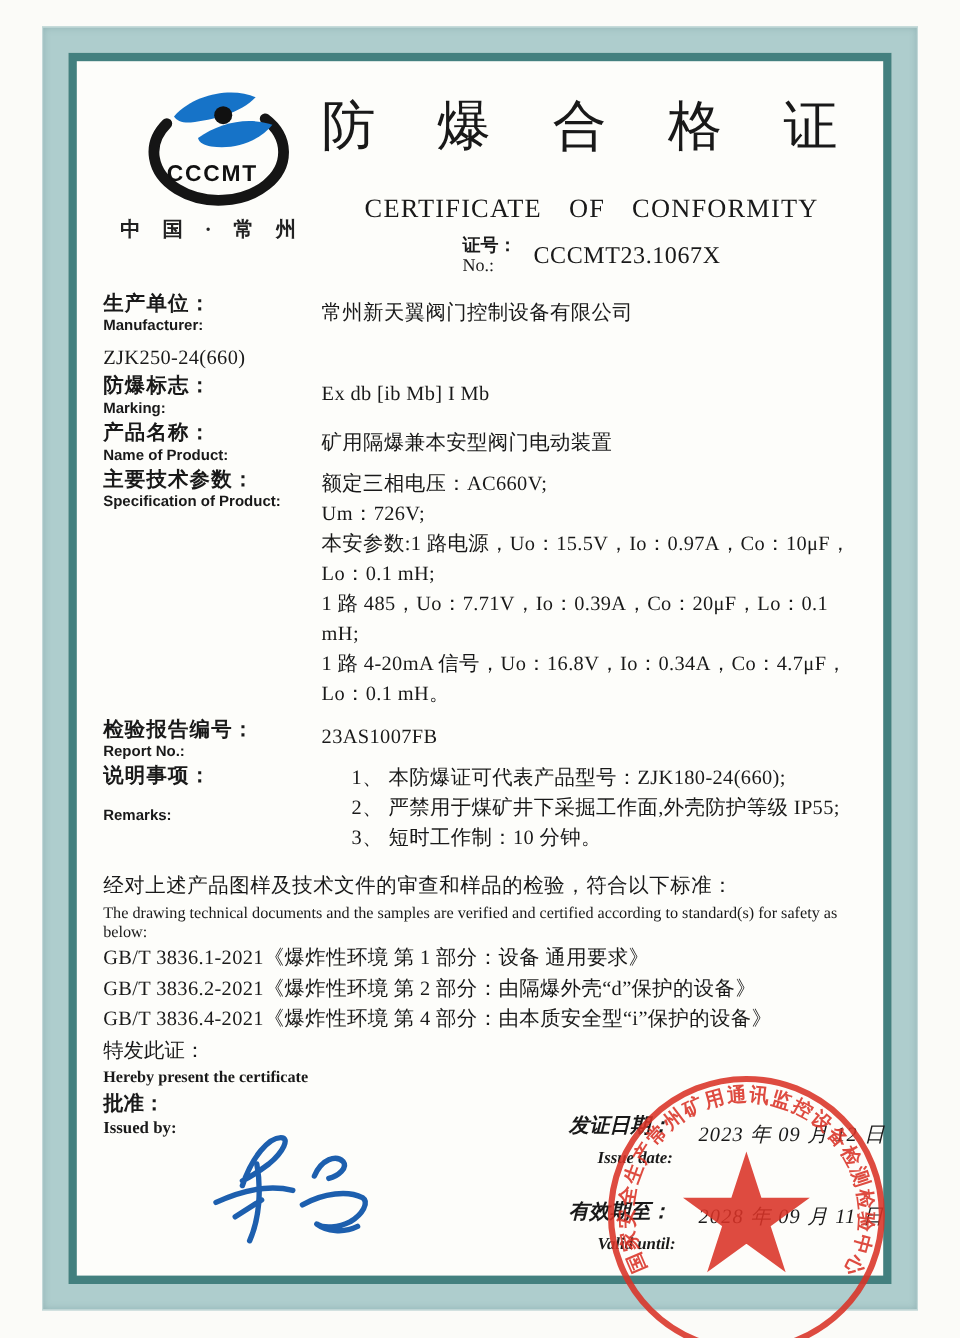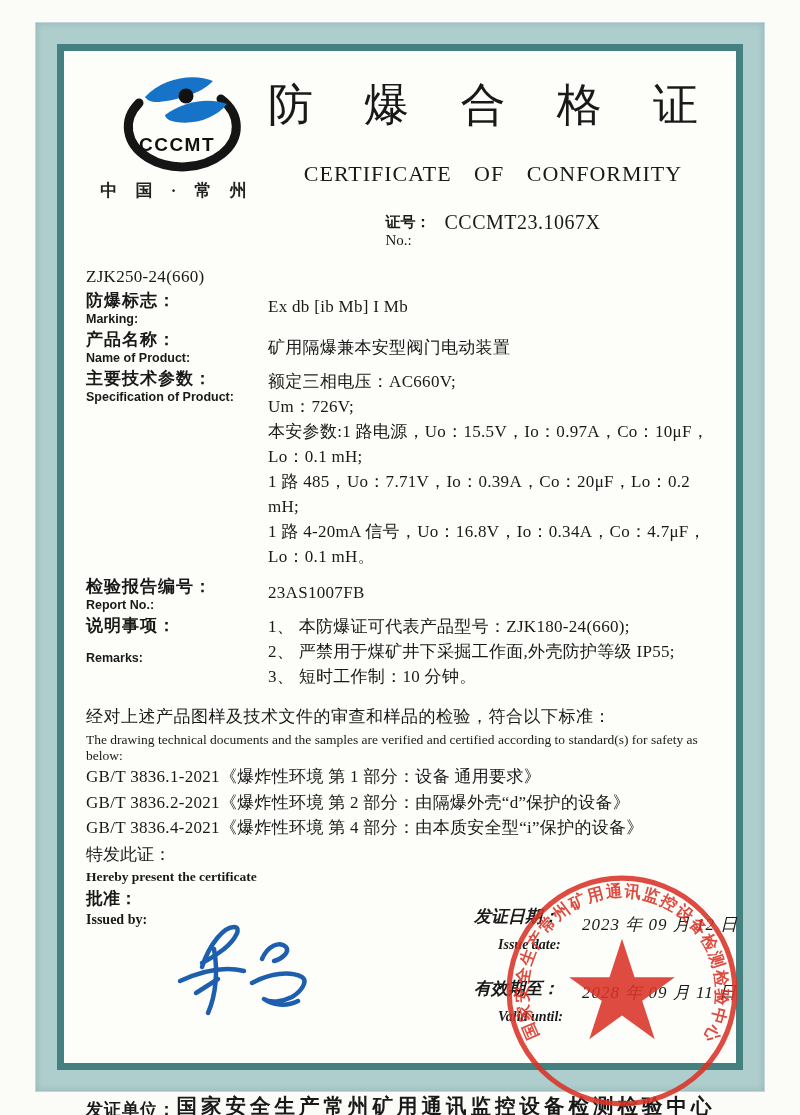--- a/index.html
+++ b/index.html
@@ -21,34 +21,34 @@
   .content { position:absolute; inset:0; padding:6px 20px 0 22px; }
 
   
   .header { display:flex; align-items:flex-start; margin-top:4px; }
   .logo-wrap { width:182px; text-align:center; padding-top:8px; flex:none; }
   .logo-region { font-size:17px; font-weight:bold; letter-spacing:7px; margin-top:2px; color:#222; }
   .head-center { flex:1; text-align:center; padding-right:26px; }
   .title-cn { font-size:45px; letter-spacing:20px; font-weight:400; margin-top:14px; white-space:nowrap; }
   .title-en { font-size:22px; margin-top:26px; word-spacing:16px; letter-spacing:1px; }
   .certno-row { display:flex; justify-content:center; align-items:center; margin-top:8px; }
-  .certno-labels { text-align:left;margin-top:18px; }
+  .certno-labels { text-align:left; }
   .certno-cn { font-size:15px; font-weight:bold; font-family:"Liberation Sans",sans-serif; }
   .certno-en { font-size:15px; }
   .certno-value { font-size:20px; margin-left:14px; letter-spacing:.5px; }
 
   
   .fields { margin-top:10px; }
   .field-row { display:flex; margin-bottom:2px; }
   .field-label { width:182px; flex:none; }
   .lab-cn { font-size:17px; font-weight:bold; letter-spacing:1px; }
   .lab-en { font-size:12.5px; font-weight:bold; font-family:"Liberation Sans",sans-serif; margin-top:0; }
   .field-value { flex:1; font-size:17px; padding-top:8px; letter-spacing:.3px; }
   .value-line { line-height:25px; }
-  .remark-line { line-height:25px; }
+  .remark-line { line-height:25px;margin-left:25px; }
 
   
   .standards { margin-top:16px; }
   .std-intro-cn { font-size:17px; font-weight:500; letter-spacing:.5px; }
   .std-intro-en { font-size:13.5px; margin-top:4px; }
   .std-item { font-size:17px; line-height:25.5px; letter-spacing:.3px; }
   .hereby-cn { font-size:17px; font-weight:500; margin-top:2px; }
   .hereby-en { font-size:13.5px; font-weight:bold; margin-top:3px; }
 
   
@@ -96,20 +96,27 @@
               <div class="certno-cn">证号：</div>
               <div class="certno-en">No.:</div>
             </div>
             <div class="certno-value">CCCMT23.1067X</div>
           </div>
         </div>
       </div>
 
       <div class="fields">
 
+        <div class="field-row">
+          <div class="field-label">
+            <div class="lab-cn">生产单位：</div>
+            <div class="lab-en">Manufacturer:</div>
+          </div>
+          <div class="field-value">常州新天翼阀门控制设备有限公司</div>
+        </div>
 
         <div class="field-row">
           <div class="field-value">ZJK250-24(660)</div>
         </div>
 
         <div class="field-row">
           <div class="field-label">
             <div class="lab-cn">防爆标志：</div>
             <div class="lab-en">Marking:</div>
           </div>
@@ -126,21 +133,21 @@
 
         <div class="field-row">
           <div class="field-label">
             <div class="lab-cn">主要技术参数：</div>
             <div class="lab-en">Specification of Product:</div>
           </div>
           <div class="field-value" style="padding-top:2px;">
             <div class="value-line">额定三相电压：AC660V;</div>
             <div class="value-line">Um：726V;</div>
             <div class="value-line">本安参数:1 路电源，Uo：15.5V，Io：0.97A，Co：10μF，Lo：0.1 mH;</div>
-            <div class="value-line">1 路 485，Uo：7.71V，Io：0.39A，Co：20μF，Lo：0.2 mH;</div>
+            <div class="value-line">1 路 485，Uo：7.71V，Io：0.39A，Co：20μF，Lo：0.1 mH;</div>
             <div class="value-line">1 路 4-20mA 信号，Uo：16.8V，Io：0.34A，Co：4.7μF，Lo：0.1 mH。</div>
           </div>
         </div>
 
         <div class="field-row" style="margin-top:6px;">
           <div class="field-label">
             <div class="lab-cn">检验报告编号：</div>
             <div class="lab-en">Report No.:</div>
           </div>
           <div class="field-value">23AS1007FB</div>

